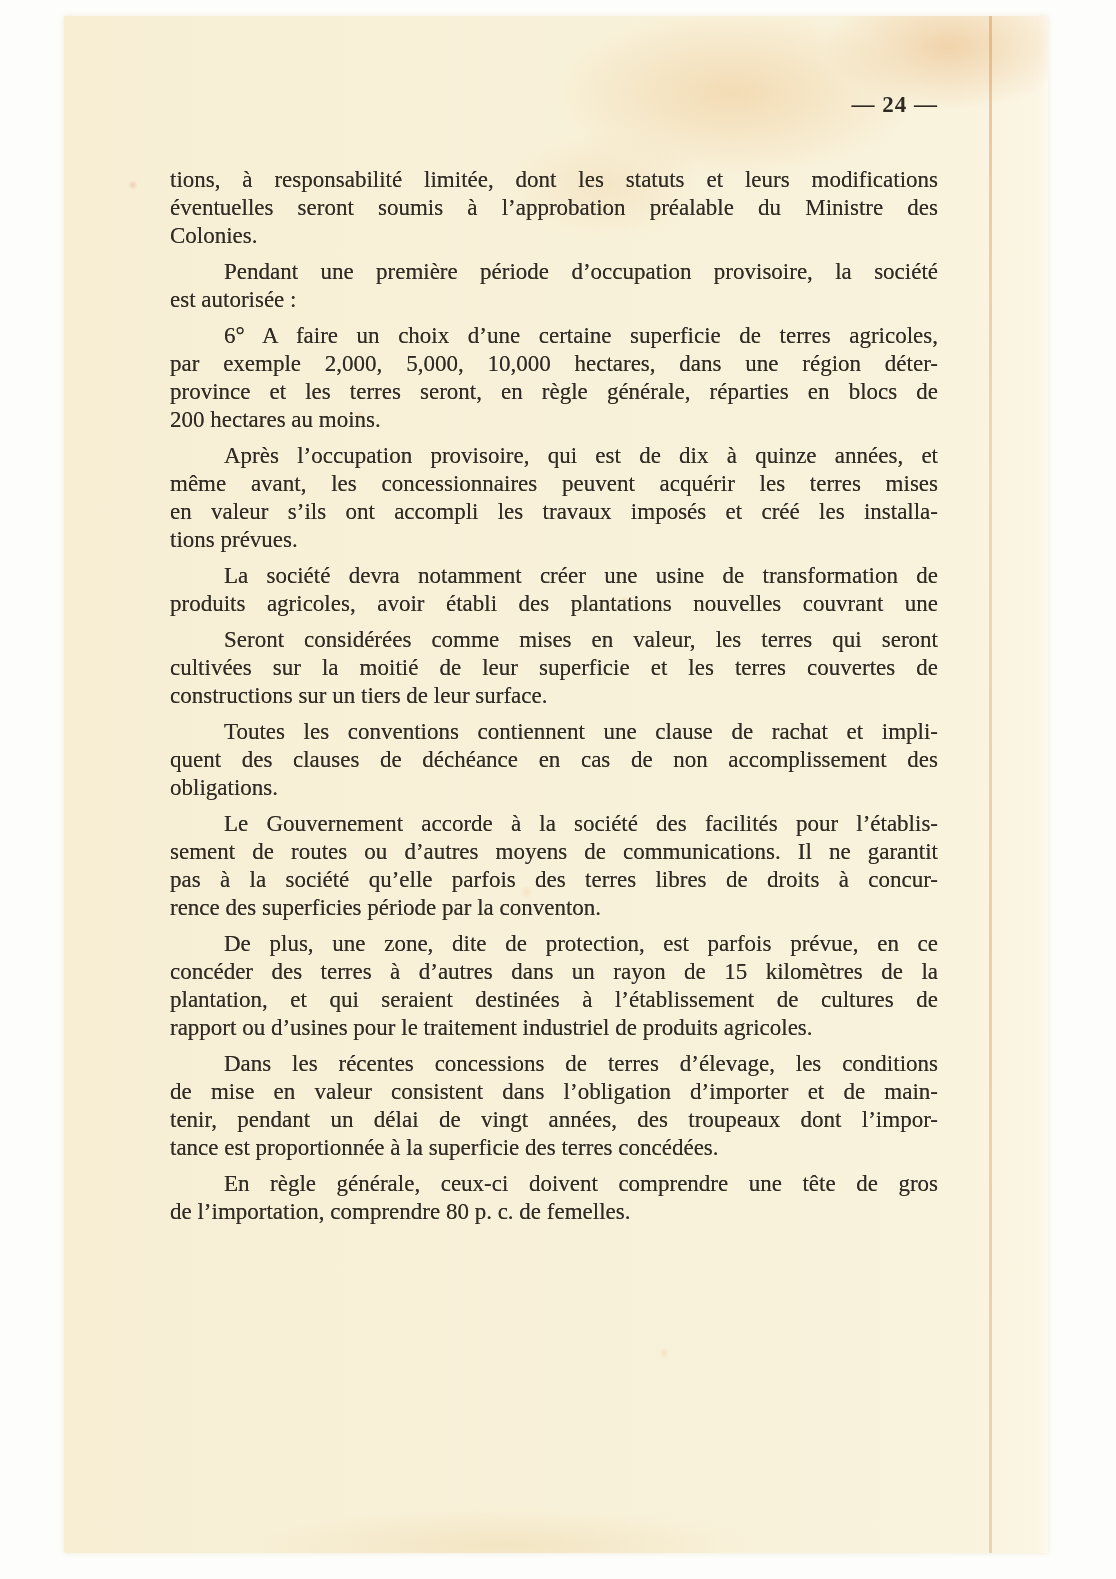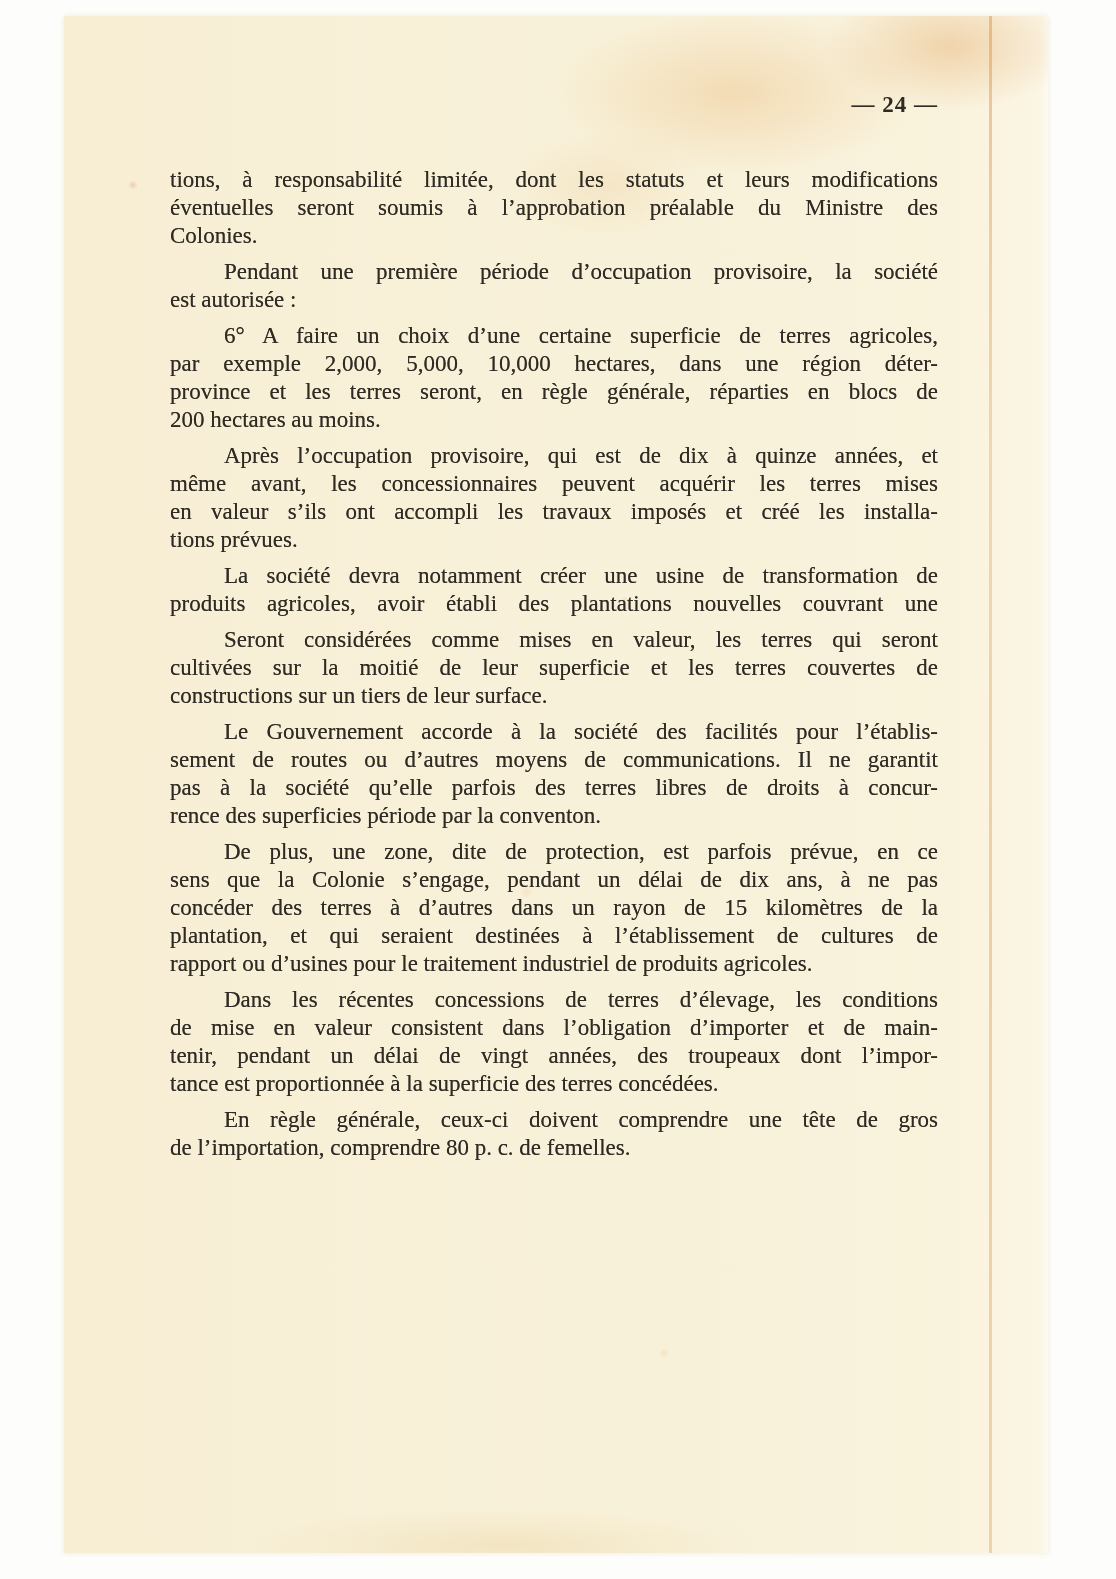--- a/index.html
+++ b/index.html
@@ -98,28 +98,32 @@
       <div class="paragraph">
         <div class="line first">La société devra notamment créer une usine de transformation de</div>
         <div class="line">produits agricoles, avoir établi des plantations nouvelles couvrant une</div>
       </div>
       <div class="paragraph">
         <div class="line first">Seront considérées comme mises en valeur, les terres qui seront</div>
         <div class="line">cultivées sur la moitié de leur superficie et les terres couvertes de</div>
         <div class="line last">constructions sur un tiers de leur surface.</div>
       </div>
       <div class="paragraph">
+        <div class="line first">Toutes les conventions contiennent une clause de rachat et impli-</div>
+        <div class="line">quent des clauses de déchéance en cas de non accomplissement des</div>
+        <div class="line last">obligations.</div>
+      </div>
+      <div class="paragraph">
         <div class="line first">Le Gouvernement accorde à la société des facilités pour l’établis-</div>
         <div class="line">sement de routes ou d’autres moyens de communications. Il ne garantit</div>
         <div class="line">pas à la société qu’elle parfois des terres libres de droits à concur-</div>
         <div class="line last">rence des superficies période par la conventon.</div>
       </div>
       <div class="paragraph">
         <div class="line first">De plus, une zone, dite de protection, est parfois prévue, en ce</div>
-        <div class="line">sens que la Colonie s’engage, pendant un délai de dix ans, à ne pas</div>
         <div class="line">concéder des terres à d’autres dans un rayon de 15 kilomètres de la</div>
         <div class="line">plantation, et qui seraient destinées à l’établissement de cultures de</div>
         <div class="line last">rapport ou d’usines pour le traitement industriel de produits agricoles.</div>
       </div>
       <div class="paragraph">
         <div class="line first">Dans les récentes concessions de terres d’élevage, les conditions</div>
         <div class="line">de mise en valeur consistent dans l’obligation d’importer et de main-</div>
         <div class="line">tenir, pendant un délai de vingt années, des troupeaux dont l’impor-</div>
         <div class="line last">tance est proportionnée à la superficie des terres concédées.</div>
       </div>

